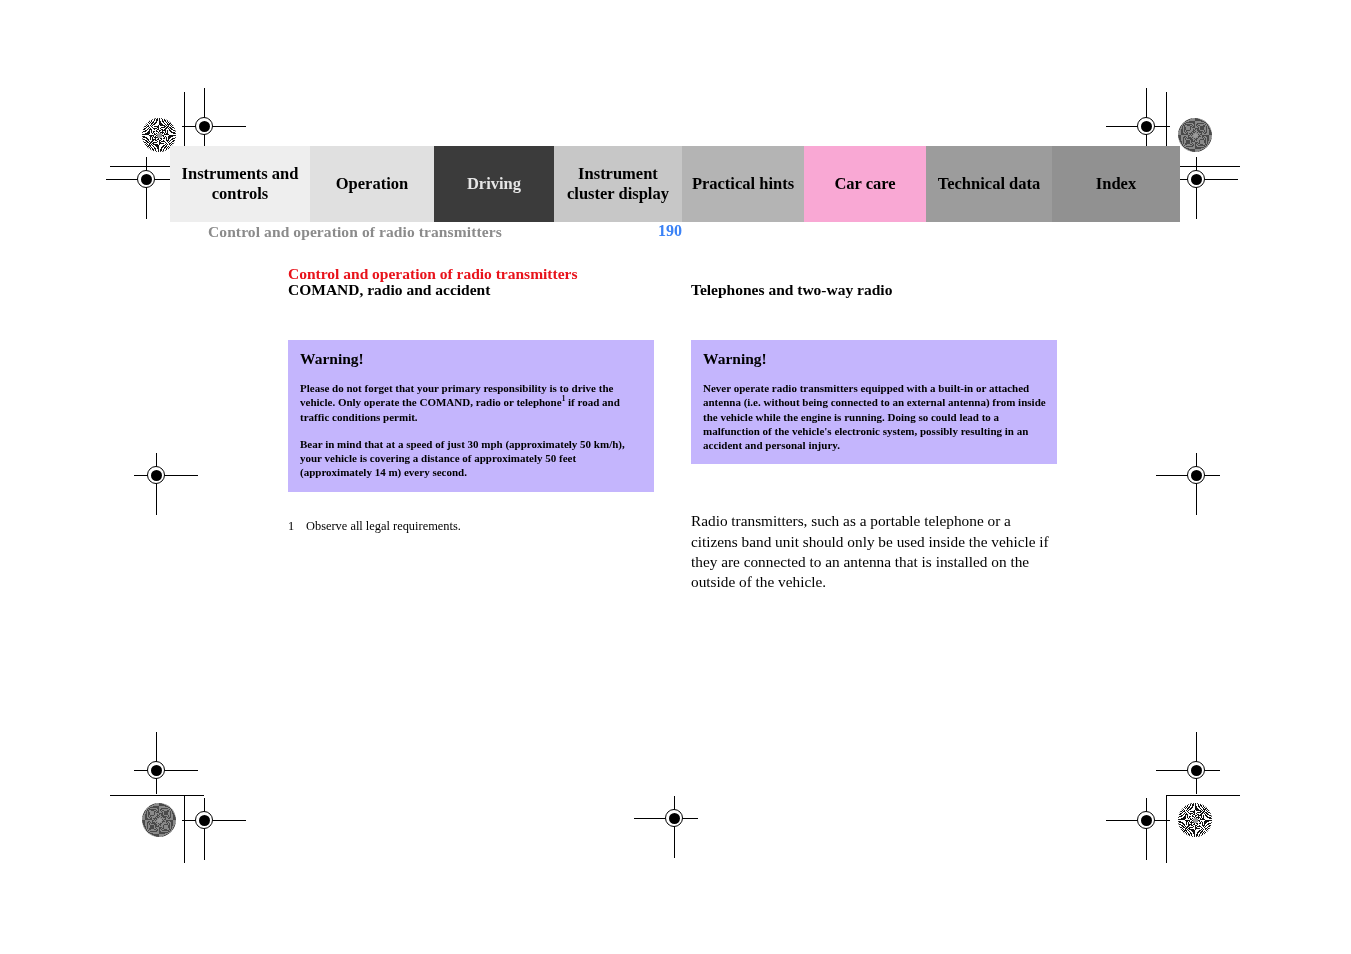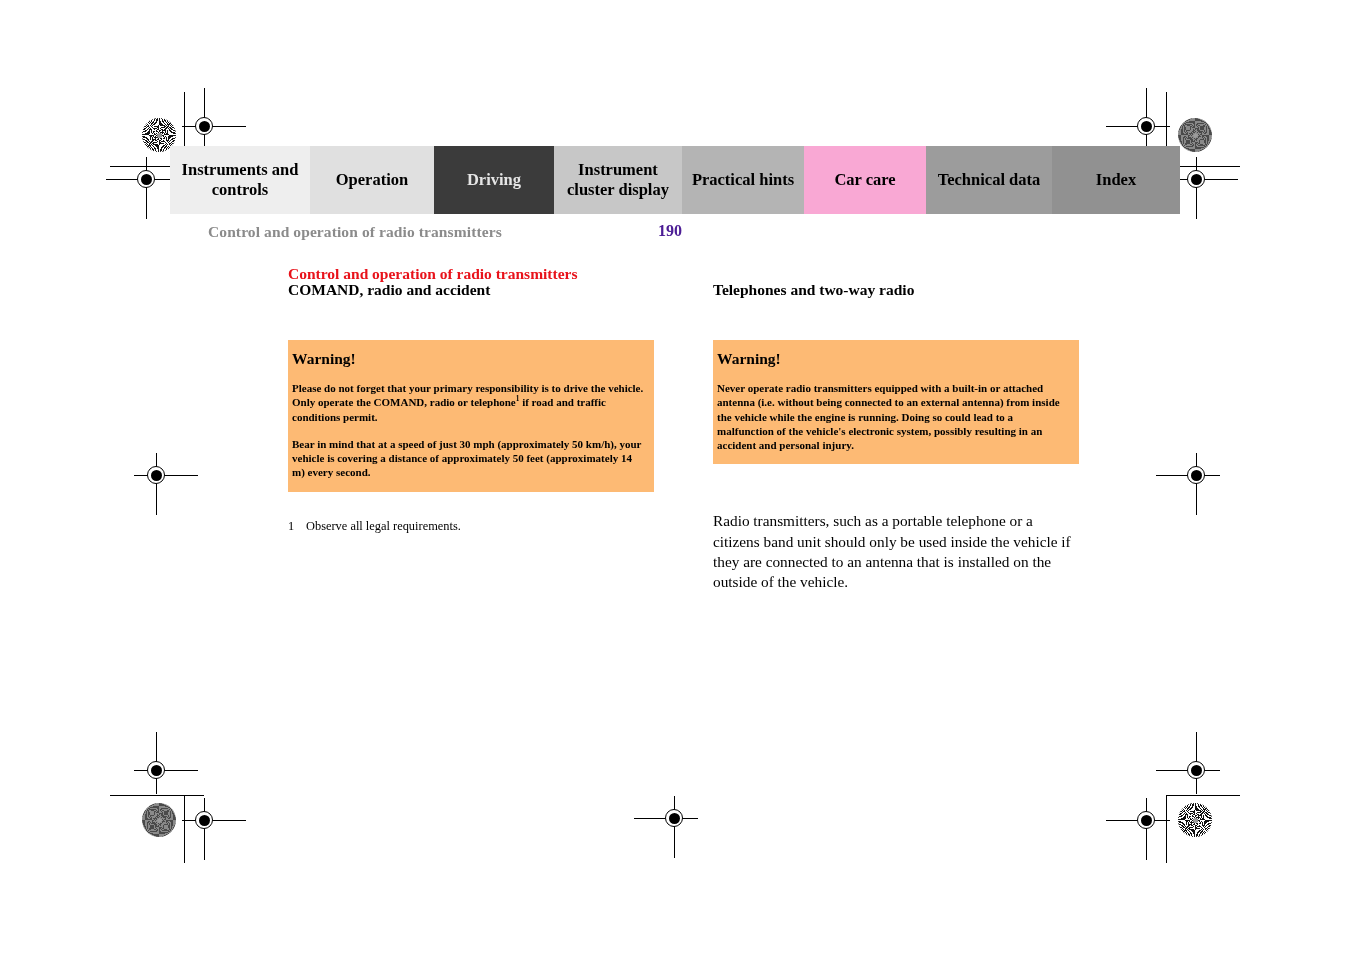--- a/index.html
+++ b/index.html
@@ -94,21 +94,21 @@
   }
   .trimline.h { height: 1.3px; }
   .trimline.v { width: 1.3px; }
 
   
   #tabbar {
     position: absolute;
     left: 170px;
     top: 146px;
     width: 1010px;
-    height: 68px;
+    height: 76px;
     display: flex;
   }
   .tab {
     display: flex;
     align-items: center;
     justify-content: center;
     text-align: center;
     font-weight: bold;
     font-size: 16.5px;
     line-height: 1.22;
@@ -128,46 +128,46 @@
     font-weight: bold;
     color: #8b8b8b;
     letter-spacing: 0.1px;
   }
   #pagenum {
     position: absolute;
     left: 658px;
     top: 222px;
     font-size: 16px;
     font-weight: bold;
-    color: #4c1d95;
+    color: #3b82f6;
   }
 
   
   #section-title {
     position: absolute;
     left: 288px;
     top: 255px;
     font-size: 15.5px;
     font-weight: bold;
     color: #e8121a;
   }
 
   .col { position: absolute; width: 366px; }
   #col-left  { left: 288px; top: 281px; }
-  #col-right { left: 713px; top: 281px; }
+  #col-right { left: 691px; top: 281px; }
 
   .subhead {
     font-size: 15.5px;
     font-weight: bold;
     margin: 0 0 22px 0;
   }
 
   .warnbox {
-    background: #fdba74;
-    padding: 10px 8px 12px 4px;
+    background: #c4b5fd;
+    padding: 10px 8px 12px 12px;
     box-sizing: border-box;
     margin-top: 41px;
   }
   .warnbox .wtitle {
     font-size: 15.5px;
     font-weight: bold;
     margin: 0 0 13px 0;
   }
   .warnbox p {
     font-size: 11px;

